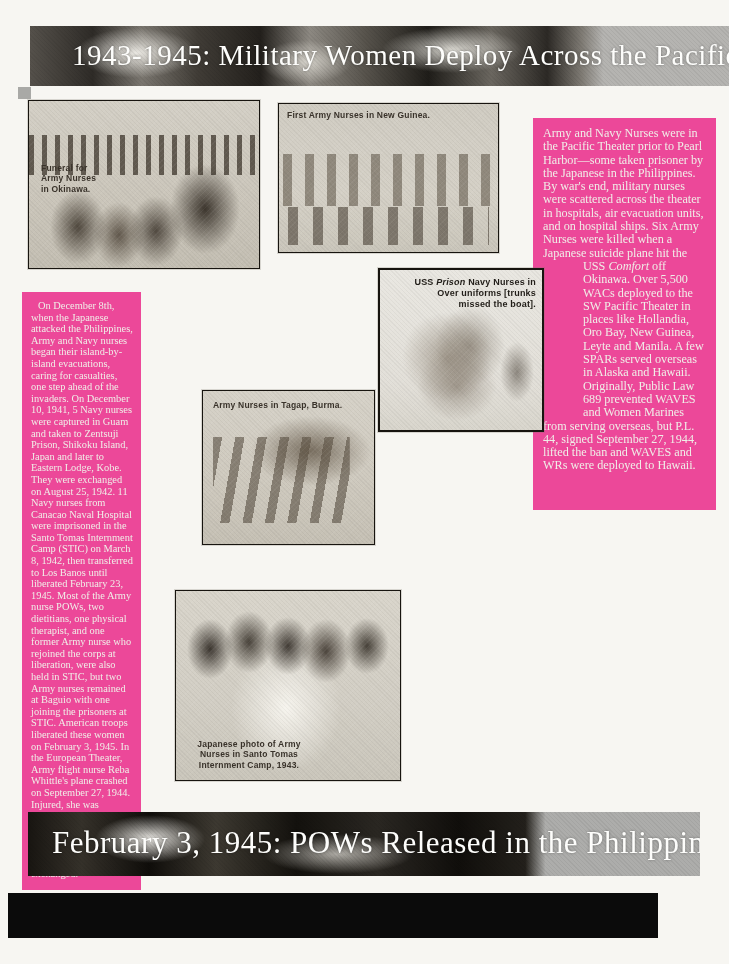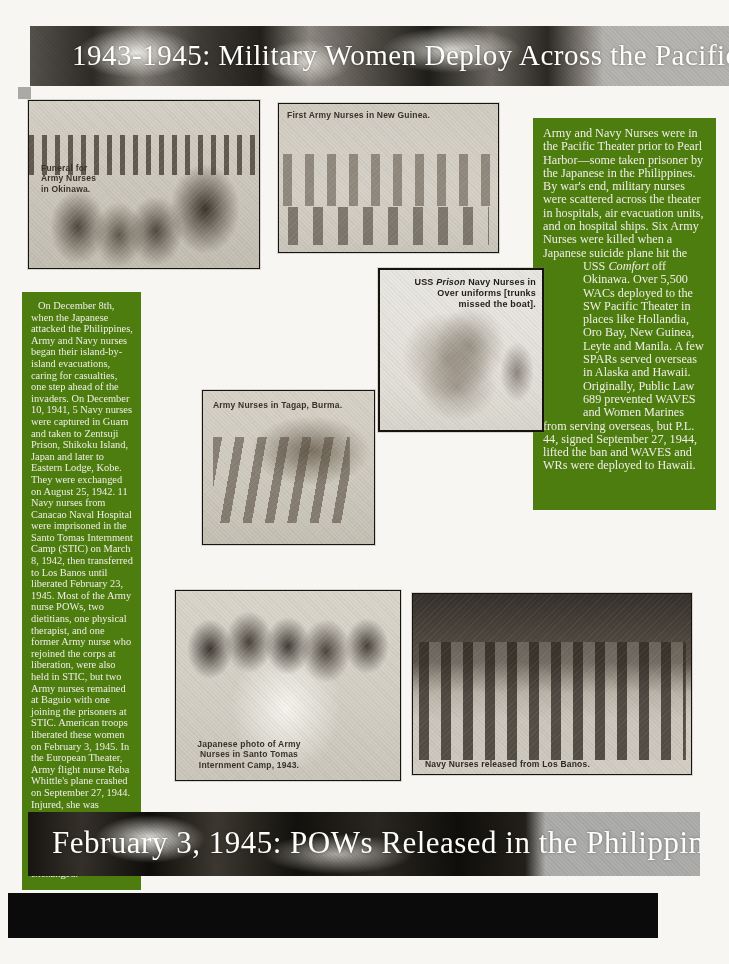--- a/index.html
+++ b/index.html
@@ -125,21 +125,21 @@
       repeating-linear-gradient(90deg, rgba(52,45,38,.8) 0 10px, rgba(190,184,172,.25) 10px 22px),
       linear-gradient(180deg, rgba(40,35,29,.92) 0%, rgba(60,53,44,.8) 38%, rgba(120,112,98,.25) 55%, rgba(0,0,0,0) 70%),
       linear-gradient(180deg,#c9c5bb 0%,#d2cec4 100%);
     background-size:96% 118px, 100% 100%, 100% 100%;
     background-position:50% 78%, 0 0, 0 0;
     background-repeat:no-repeat; }
   .caption-losbanos { left:12px; bottom:5px; width:250px; color:#2e2a24; }
 
   
   .text-block {
-    position:absolute; background:#4d7c0f; color:#f0eee8;
+    position:absolute; background:#ec4899; color:#f0eee8;
     font-family:"Liberation Serif", serif;
   }
   .text-block p { margin:0; }
   .left-block {
     left:22px; top:292px; width:119px; min-height:490px;
     padding:8px 7px 10px 9px; box-sizing:border-box;
     font-size:10.4px; line-height:11.6px;
   }
   .left-block p { text-indent:7px; }
   .right-block {
@@ -183,23 +183,20 @@
   </figure>
 
   <aside class="text-block left-block">
     <p>On December 8th, when the Japanese attacked the Philippines, Army and Navy nurses began their island-by-island evacuations, caring for casualties, one step ahead of the invaders. On December 10, 1941, 5 Navy nurses were captured in Guam and taken to Zentsuji Prison, Shikoku Island, Japan and later to Eastern Lodge, Kobe. They were exchanged on August 25, 1942. 11 Navy nurses from Canacao Naval Hospital were imprisoned in the Santo Tomas Internment Camp (STIC) on March 8, 1942, then transferred to Los Banos until liberated February 23, 1945. Most of the Army nurse POWs, two dietitians, one physical therapist, and one former Army nurse who rejoined the corps at liberation, were also held in STIC, but two Army nurses remained at Baguio with one joining the prisoners at STIC. American troops liberated these women on February 3, 1945. In the European Theater, Army flight nurse Reba Whittle's plane crashed on September 27, 1944. Injured, she was hospitalized several days, then imprisoned by Germans at Stalag Luft IXC until January 26, 1945, when she was exchanged.</p>
   </aside>
 
   <figure class="photo photo-santotomas">
     <figcaption class="caption caption-santotomas">Japanese photo of Army Nurses in Santo Tomas Internment Camp, 1943.</figcaption>
   </figure>
 
-  <figure class="photo photo-losbanos">
-    <figcaption class="caption caption-losbanos">Navy Nurses released from Los Banos.</figcaption>
-  </figure>
 
   <footer class="banner bottom-banner">
     <h2 class="banner-title bottom-title"><span>February 3, 1945: POWs Released in the </span><span class="hl">Philippines</span></h2>
   </footer>
 
   <div class="black-strip"></div>
 
 </div>
 
 </body></html>

